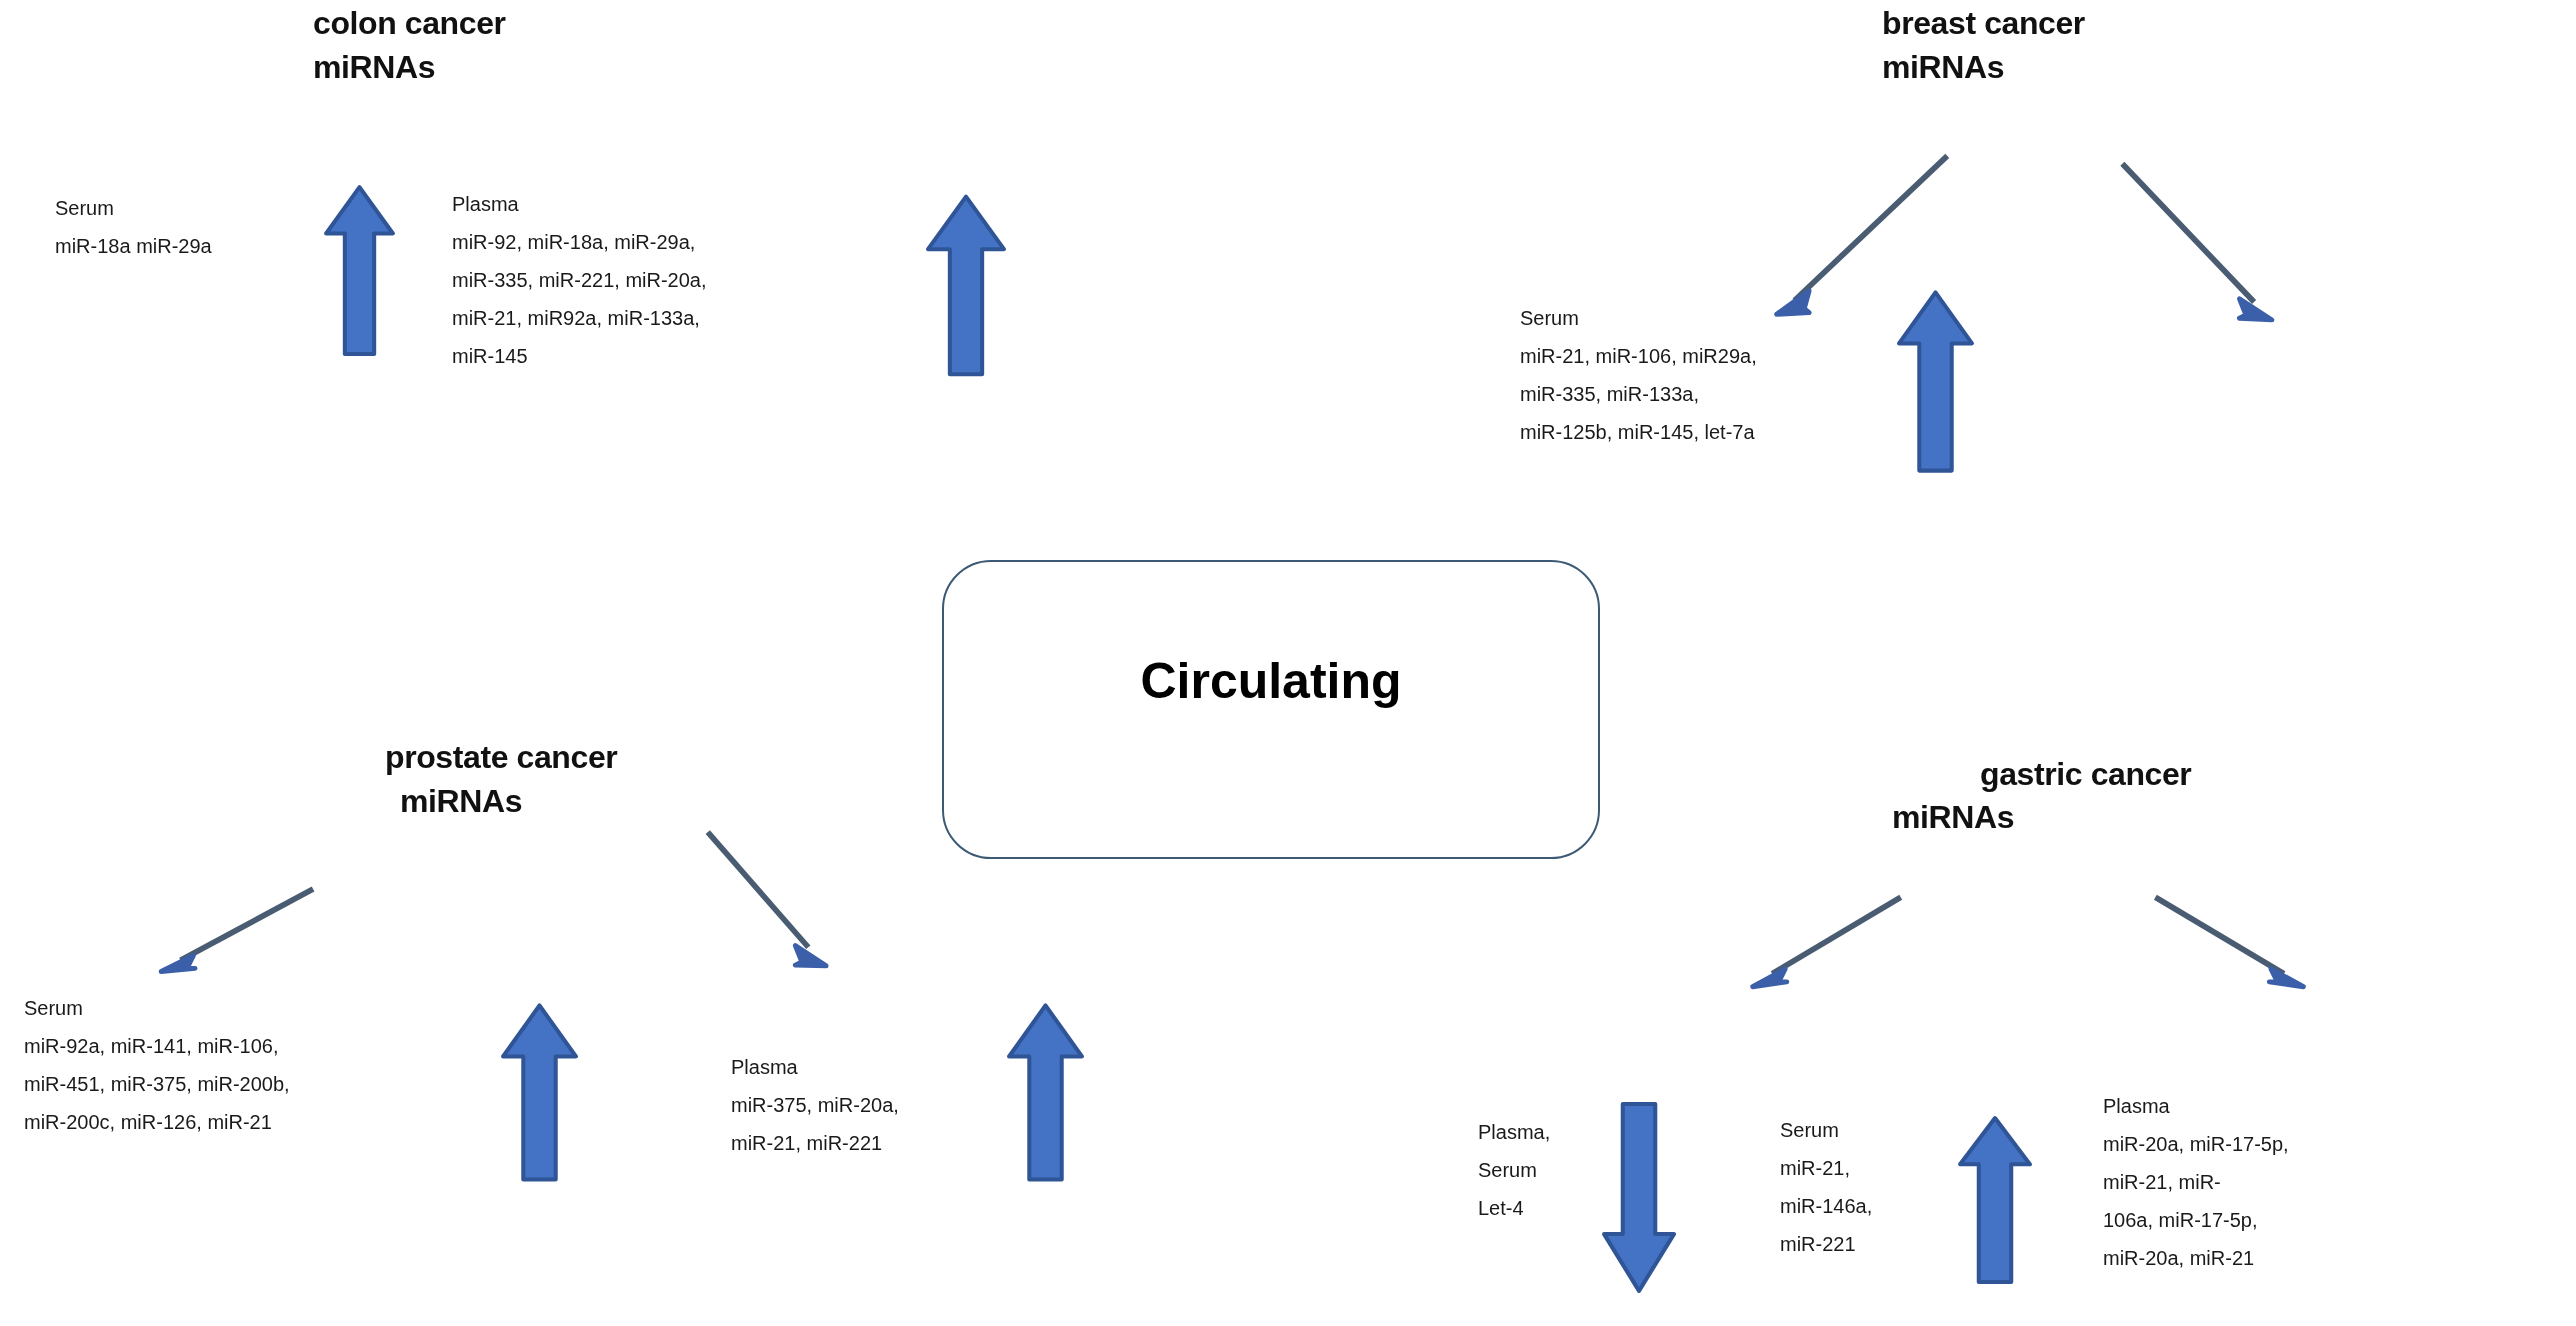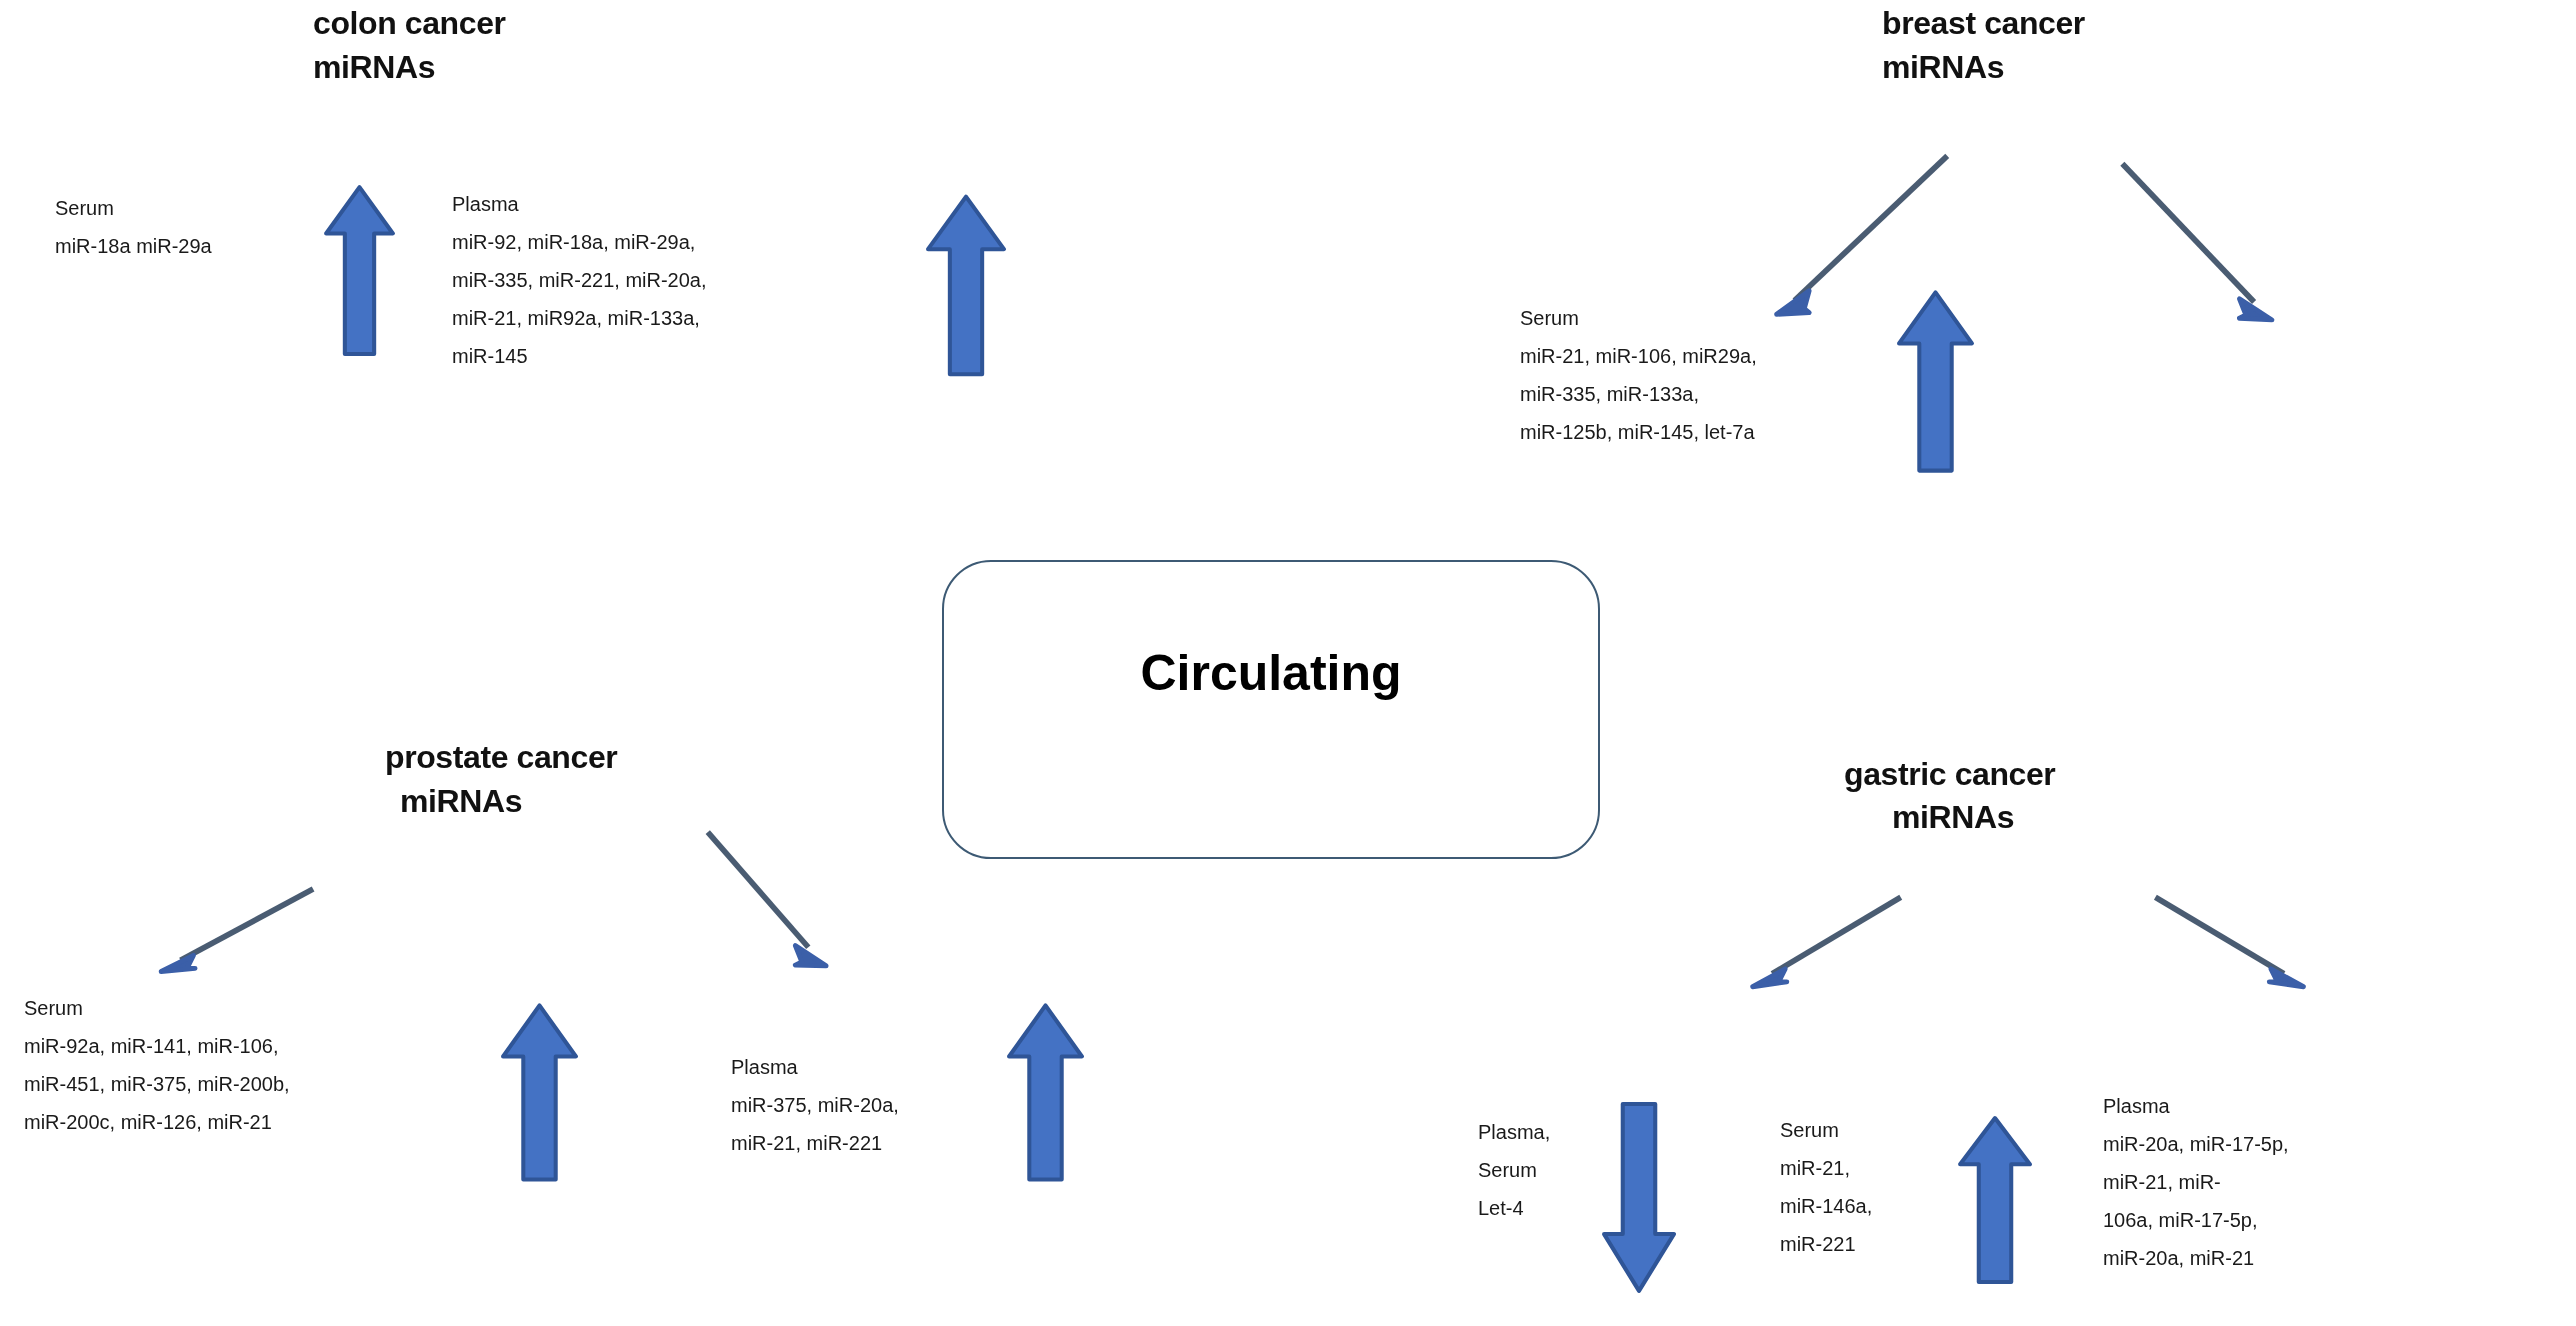--- a/index.html
+++ b/index.html
@@ -45,21 +45,21 @@
     height: 299px;
     border: 2.4px solid #3d5a74;
     border-radius: 49px;
     background: #ffffff;
     box-sizing: border-box;
   }
   #center-title {
     position: absolute;
     left: 0;
     right: 0;
-    top: 78px;
+    top: 86px;
     text-align: center;
     font-weight: bold;
     font-size: 50px;
     line-height: 67px;
     color: #000000;
   }
 
   
   .bigarrow { display: block; }
 
@@ -157,21 +157,21 @@
   <div class="abs block" style="left:731px; top:1048px;">
     <span class="hdr">Plasma</span>
     <span class="ln">miR-375, miR-20a,</span>
     <span class="ln">miR-21, miR-221</span>
   </div>
 
   <svg class="abs bigarrow" style="left:1005px; top:1001px;" width="81" height="183" viewBox="0 0 100 225">
     <polygon points="50,5 95,68 70,68 70,220 30,220 30,68 5,68" fill="#4472C4" stroke="#2F5597" stroke-width="5" stroke-linejoin="round"></polygon>
   </svg>
 
-  <div class="abs cancer-title" style="left:1844px; top:746px;">gastric cancer</div>
+  <div class="abs cancer-title" style="left:1980px; top:746px;">gastric cancer</div>
   <div class="abs cancer-title" style="left:1892px; top:789px;">miRNAs</div>
 
   <svg class="abs connector" style="left:1738px; top:889px;" width="179" height="106" viewBox="0 0 220 130">
     <line x1="200" y1="10" x2="42" y2="104" stroke="#4a5c72" stroke-width="7"></line>
     <polygon points="18,120 58,98 50,114 60,114" fill="#3b5fa8" stroke="#3b5fa8" stroke-width="6" stroke-linejoin="round"></polygon>
   </svg>
 
   <svg class="abs connector" style="left:2144px; top:889px;" width="179" height="106" viewBox="0 0 220 130">
     <line x1="14" y1="10" x2="172" y2="104" stroke="#4a5c72" stroke-width="7"></line>
     <polygon points="196,120 156,98 164,114 154,114" fill="#3b5fa8" stroke="#3b5fa8" stroke-width="6" stroke-linejoin="round"></polygon>

